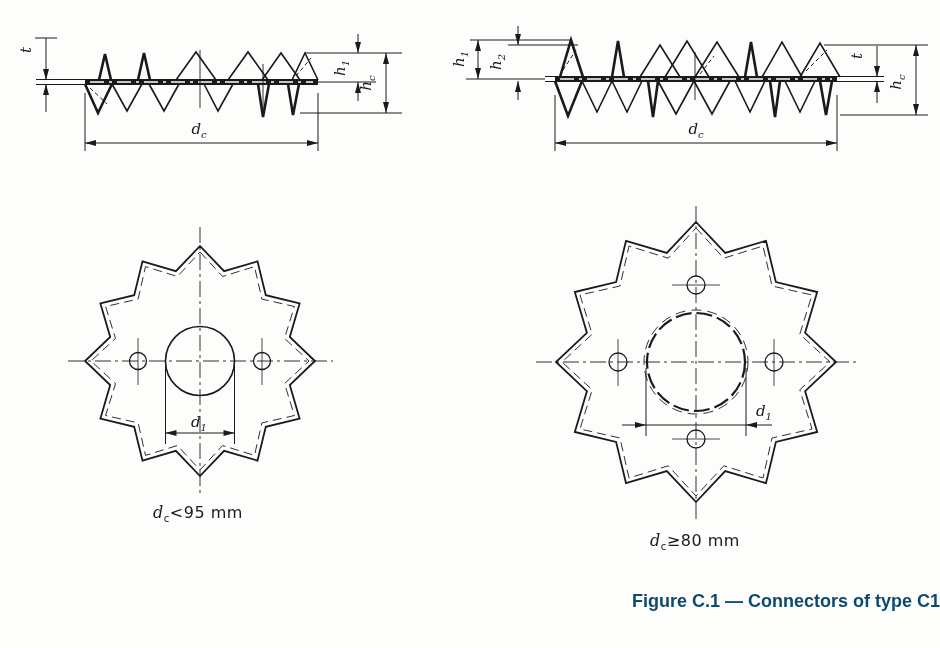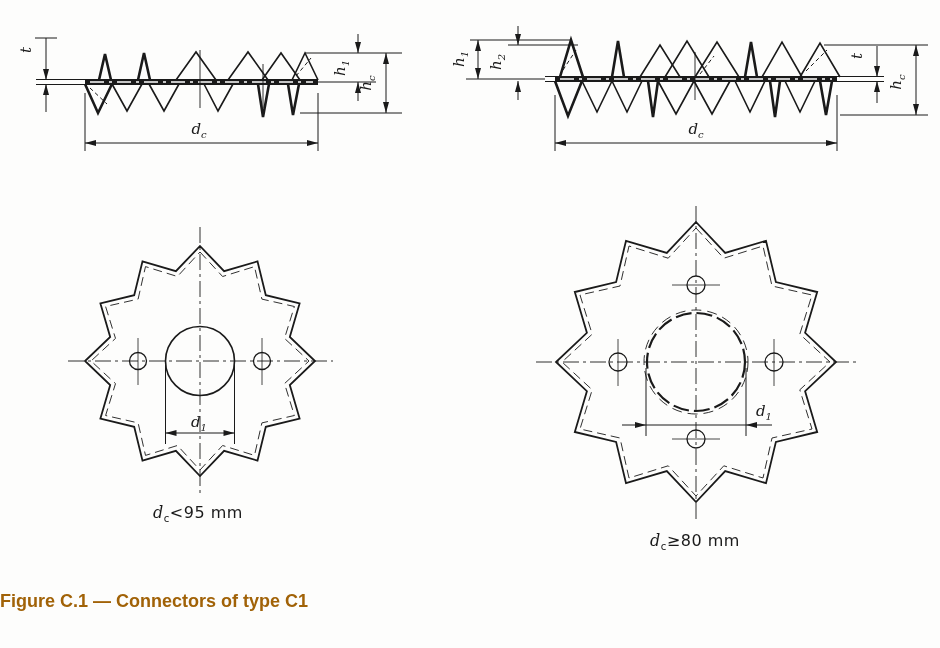--- a/index.html
+++ b/index.html
@@ -19,25 +19,25 @@
     color:#1a1a1a;
     letter-spacing:0.5px;
     white-space:nowrap;
   }
   .star-caption .csym{font-style:italic;font-family:"DejaVu Serif",serif;}
   .star-caption sub{font-size:10px;line-height:0;}
   .star-caption .crest{font-family:"DejaVu Sans",sans-serif;}
   .fig-caption{
     position:absolute;
     left:0;top:591px;width:940px;
-    text-align:left;
+    text-align:right;
     font-family:"Liberation Sans",sans-serif;
     font-weight:bold;
     font-size:18px;
-    color:#a16207;
+    color:#0c4a6e;
   }
 </style>
 </head>
 <body>
 
 <div class="canvas">
   <svg id="drawing" width="940" height="648" viewBox="0 0 940 648">
       <g>
         <line x1="36" y1="79.5" x2="318" y2="79.5" stroke="#1a1a1a" stroke-width="1.1"></line>
         <line x1="36" y1="84.5" x2="318" y2="84.5" stroke="#1a1a1a" stroke-width="1.1"></line>

